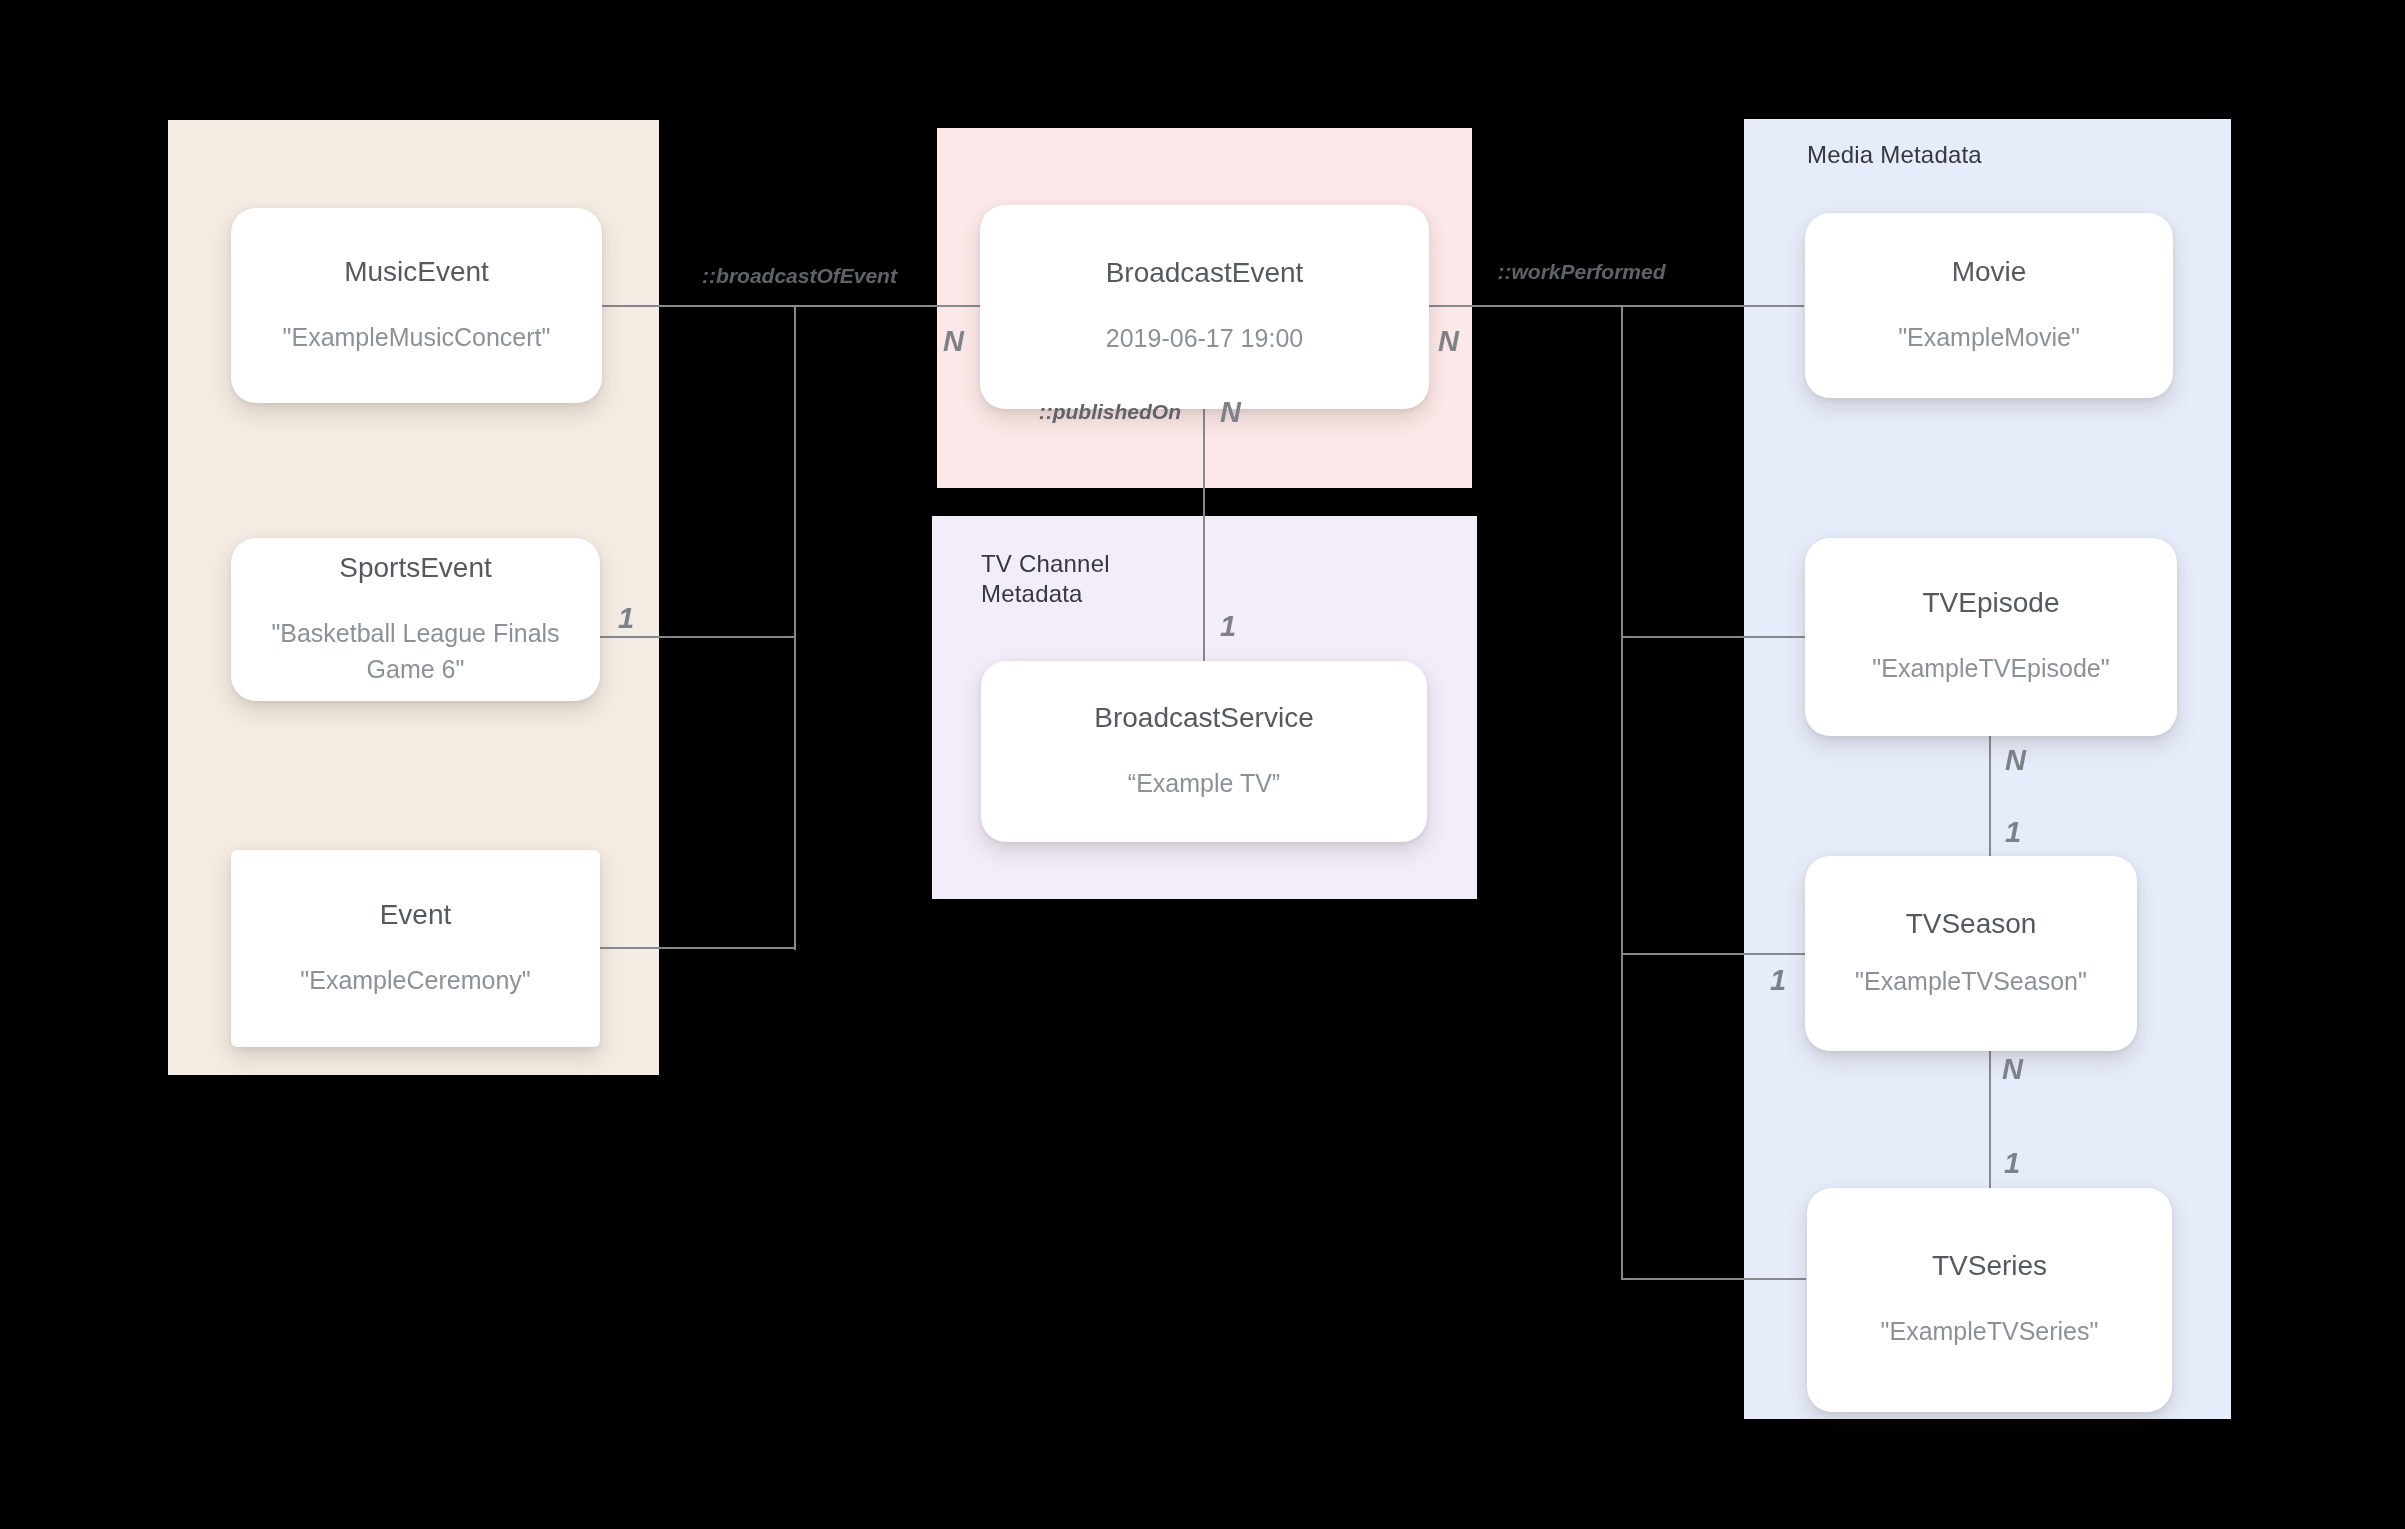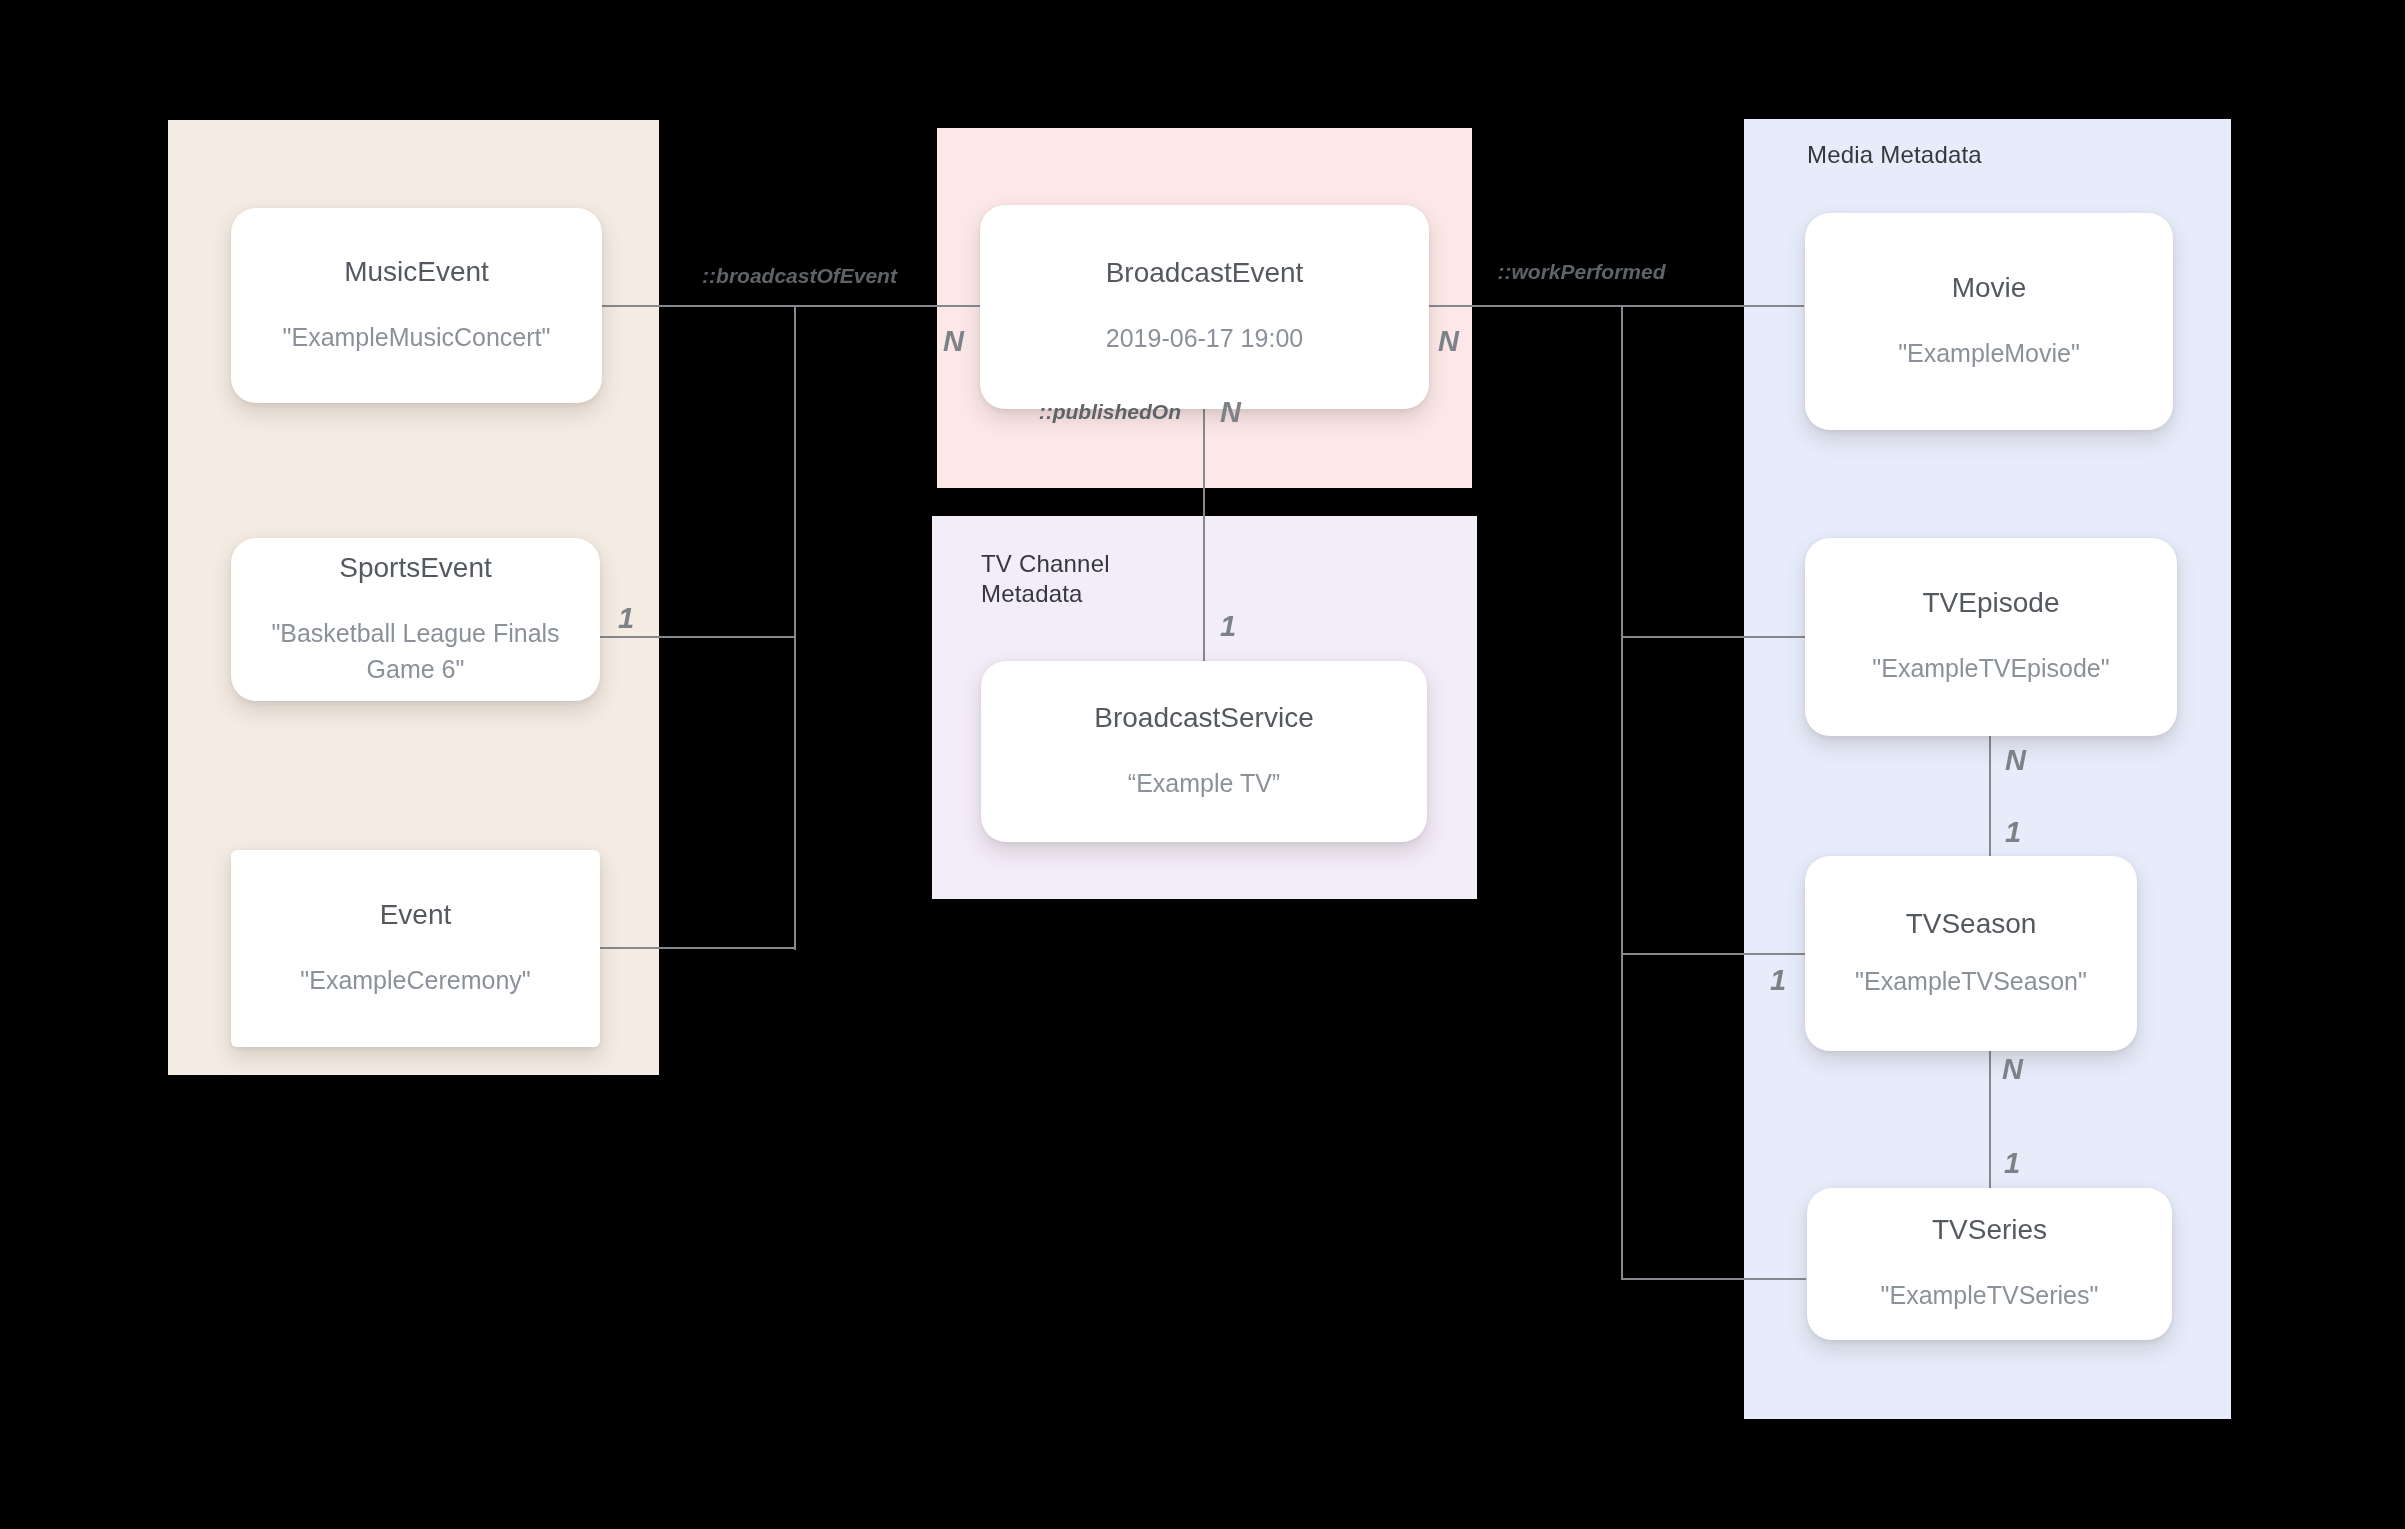--- a/index.html
+++ b/index.html
@@ -141,36 +141,36 @@
   <div class="node" style="left:980px; top:205px; width:449px; height:204px;">
     <span class="node-type">BroadcastEvent</span>
     <span class="node-instance">2019-06-17 19:00</span>
   </div>
 
   <div class="node" style="left:981px; top:661px; width:446px; height:181px;">
     <span class="node-type">BroadcastService</span>
     <span class="node-instance">“Example TV”</span>
   </div>
 
-  <div class="node" style="left:1805px; top:213px; width:368px; height:217px;">
+  <div class="node" style="left:1805px; top:213px; width:368px; height:185px;">
     <span class="node-type">Movie</span>
     <span class="node-instance">"ExampleMovie"</span>
   </div>
 
   <div class="node" style="left:1805px; top:538px; width:372px; height:198px;">
     <span class="node-type">TVEpisode</span>
     <span class="node-instance">"ExampleTVEpisode"</span>
   </div>
 
   <div class="node" style="left:1805px; top:856px; width:332px; height:195px;gap:23px;">
     <span class="node-type">TVSeason</span>
     <span class="node-instance">"ExampleTVSeason"</span>
   </div>
 
-  <div class="node" style="left:1807px; top:1188px; width:365px; height:152px;">
+  <div class="node" style="left:1807px; top:1188px; width:365px; height:224px;">
     <span class="node-type">TVSeries</span>
     <span class="node-instance">"ExampleTVSeries"</span>
   </div>
 
   <div class="rel-label ta-c" style="left:656px; top:264px; width:287px;">::broadcastOfEvent</div>
 
   <div class="rel-label ta-c" style="left:1438px; top:260px; width:287px;">::workPerformed</div>
 
   <div class="rel-label ta-r" style="left:956px; top:400px; width:225px;">::publishedOn</div>
 

